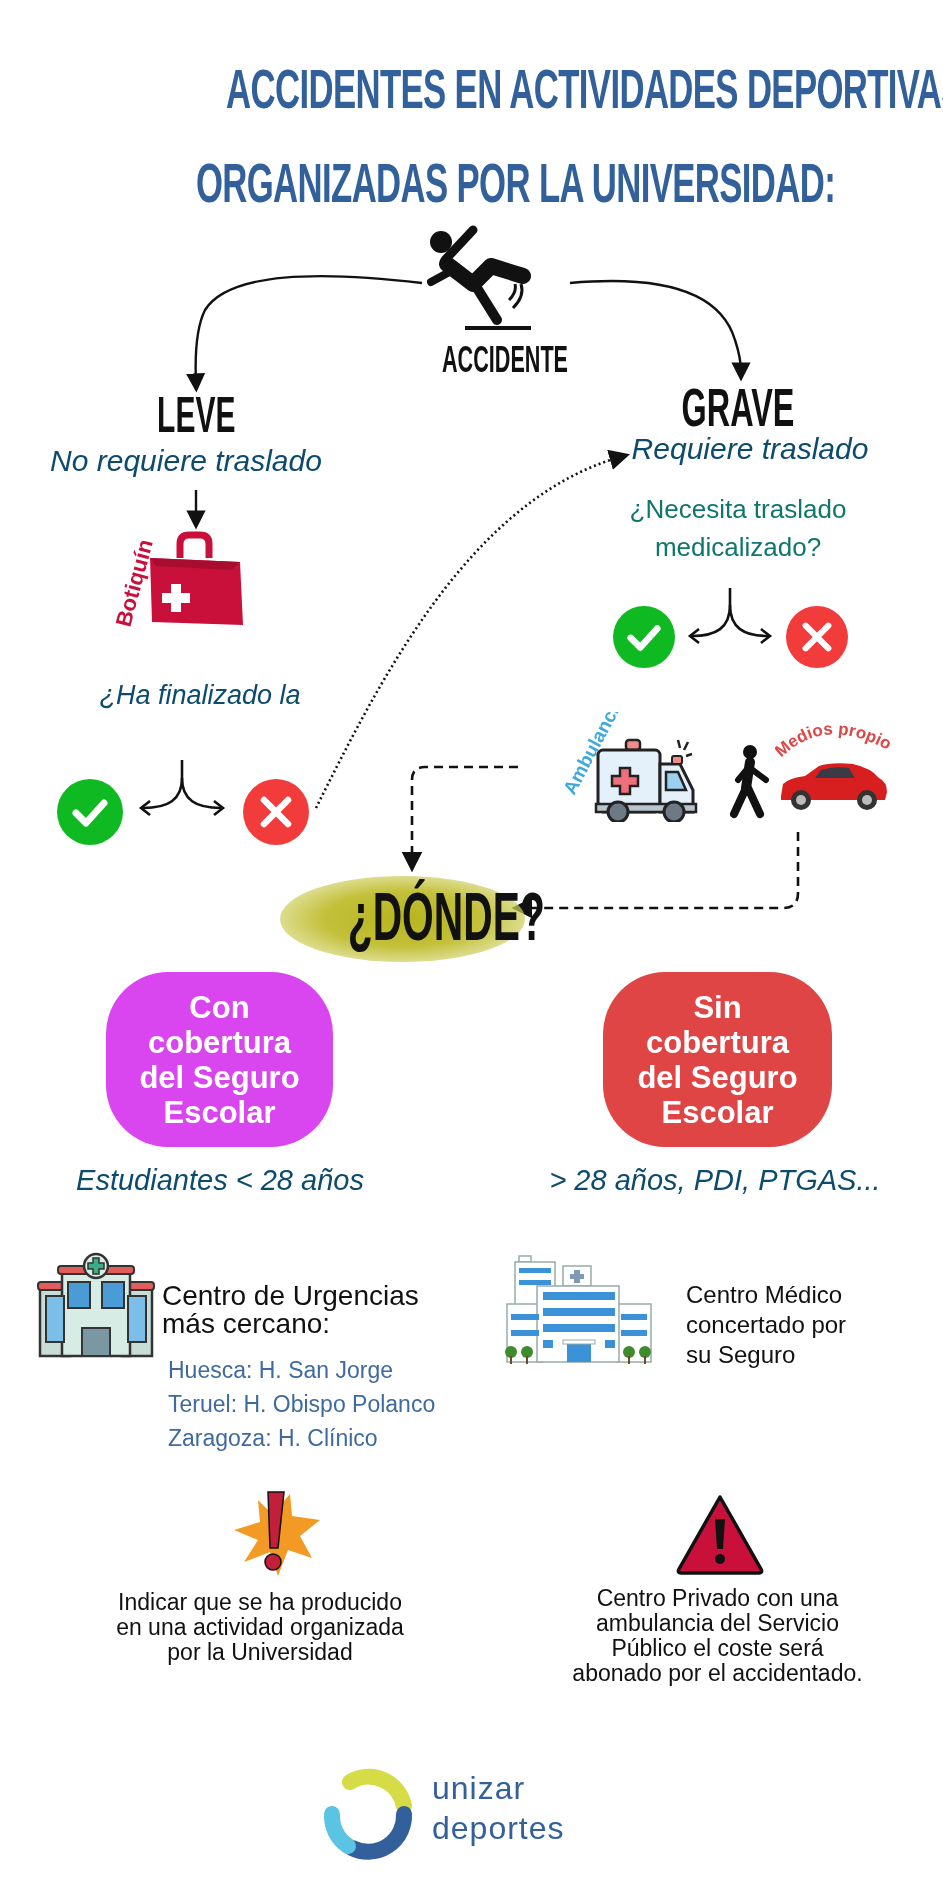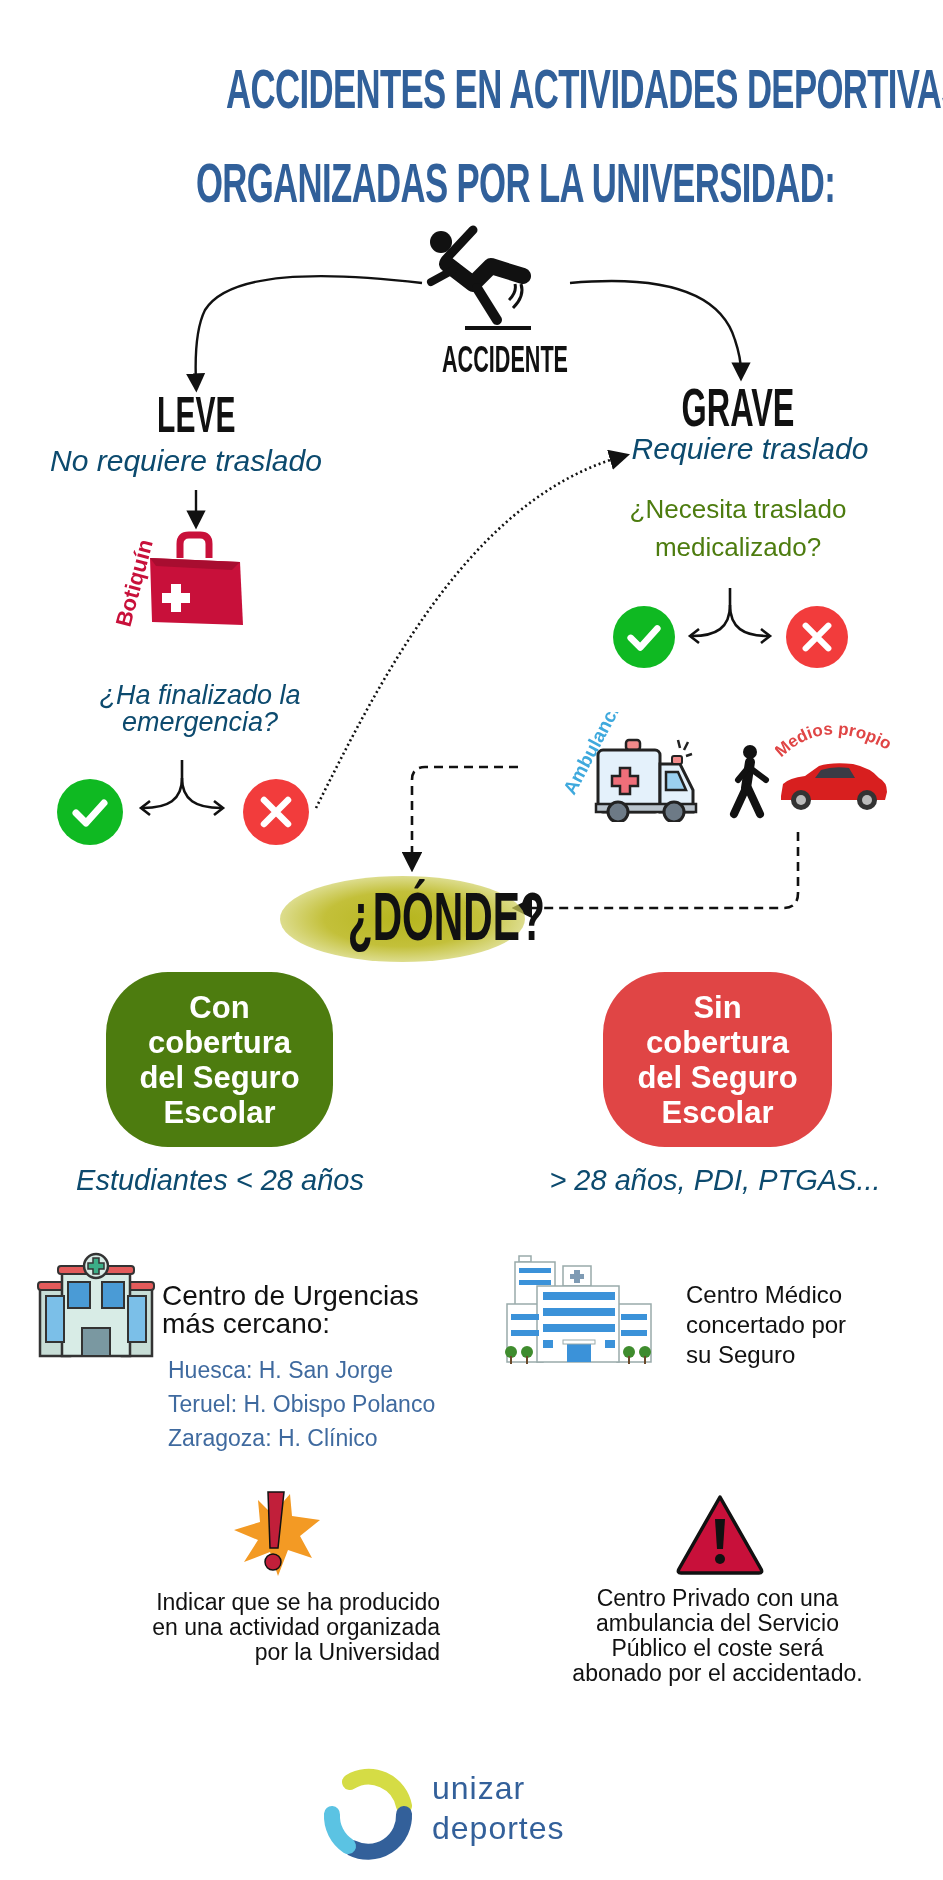--- a/index.html
+++ b/index.html
@@ -4,27 +4,27 @@
 <style>
   * { box-sizing: border-box; margin: 0; padding: 0; }
   html, body { width: 943px; height: 1880px; background: #ffffff; overflow: hidden; }
   body { position: relative; font-family: "Liberation Sans", sans-serif; color: #111; }
   .abs { position: absolute; }
   .title-line { left: 0; width: 943px; text-align: center; color: #31609a; font-weight: 700; font-size: 56px; letter-spacing: -1px; }
   .title-line span { display: inline-block; transform: scaleX(0.62); transform-origin: center; white-space: nowrap; }
   .heading { font-weight: 700; color: #111; text-align: center; }
   .heading span { display: inline-block; transform: scaleX(0.6); transform-origin: center; white-space: nowrap; }
   .body-text { font-size: 28px; color: #0c4a6e; text-align: center; white-space: nowrap; font-style: italic; }
-  .blue-q { color: #4d7c0f; font-size: 26px; text-align: center; line-height: 38px; }
+  .blue-q { color: #0f766e; font-size: 26px; text-align: center; line-height: 38px; }
   .circle { width: 62px; height: 62px; border-radius: 50%; display: flex; align-items: center; justify-content: center; }
   .circle.yes { background: #0fb922; }
   .circle.no { background: #f23c3c; }
   .pill { border-radius: 62px; color: #fff; font-weight: 700; font-size: 31px; line-height: 35px; text-align: center; display: flex; align-items: center; justify-content: center; }
   .pill span { display: block; }
-  .pill.blue { background: #4d7c0f; }
+  .pill.blue { background: #d946ef; }
   .pill.red { background: #e04545; }
   .note { font-size: 23px; line-height: 25px; text-align: center; color: #111; }
   .list-item { color: #3f6a9f; font-size: 23px; white-space: nowrap; }
   .donde-bg { background: radial-gradient(ellipse at center, #b6b51d 0%, #c3c03a 45%, rgba(205,205,90,0.7) 70%, rgba(225,225,160,0) 100%); border-radius: 50%; }
   .brand { color: #33609a; font-size: 32px; line-height: 40px; font-weight: 400; letter-spacing: 1px; }
 </style>
 </head>
 <body>
 
 <div class="abs title-line" style="top:56px; height:64px;">
@@ -95,21 +95,20 @@
     <path d="M50,28 L140,32 L143,95 L52,92 Z" fill="#c8103a"></path>
     <path d="M50,28 L140,32 L132,40 L56,36 Z" fill="#a80d30"></path>
     <rect x="71" y="54" width="10" height="28" fill="#fff"></rect>
     <rect x="62" y="63" width="28" height="10" fill="#fff"></rect>
     <text x="0" y="0" transform="translate(30,98) rotate(-75)" font-family="Liberation Sans, sans-serif" font-weight="700" font-size="22" fill="#c8103a">Botiquín</text>
   </svg>
 </div>
 
 <div class="abs body-text" style="left:60px; top:682px; width:280px; font-size:27px; line-height:27px;">
   <div>¿Ha finalizado la</div>
-  <div>emergencia?</div>
 </div>
 
 <div class="abs circle yes" style="left:57px; top:779px; width:66px; height:66px;">
   <svg width="40" height="40" viewBox="0 0 40 40">
       <path d="M6,21 L16,31 L34,11" stroke="#fff" stroke-width="7" fill="none" stroke-linecap="round" stroke-linejoin="round"></path>
     </svg>
 </div>
 <div class="abs circle no" style="left:243px; top:779px; width:66px; height:66px;">
   <svg width="36" height="36" viewBox="0 0 36 36">
       <path d="M6,6 L30,30 M30,6 L6,30" stroke="#fff" stroke-width="6.5" stroke-linecap="round"></path>
@@ -274,21 +273,21 @@
   <div>su Seguro</div>
 </div>
 
 <div class="abs" style="left:230px; top:1486px; width:95px; height:96px;">
   <svg width="95" height="96" viewBox="0 0 95 96">
     <polygon points="48,22 60,8 62,30 90,34 70,50 82,72 58,64 48,90 40,66 14,76 28,54 4,44 30,36 28,14 42,28" fill="#f39a24"></polygon>
     <path d="M38,6 L54,6 L48,62 L40,62 Z" fill="#c11f3a" stroke="#111" stroke-width="1.5"></path>
     <circle cx="43" cy="76" r="8" fill="#c11f3a" stroke="#111" stroke-width="1.5"></circle>
   </svg>
 </div>
-<div class="abs note" style="left:80px; top:1590px; width:360px;text-align:right;">
+<div class="abs note" style="left:80px; top:1590px; width:360px;">
   <div>Indicar que se ha producido</div>
   <div>en una actividad organizada</div>
   <div>por la Universidad</div>
 </div>
 
 <div class="abs" style="left:675px; top:1493px; width:90px; height:82px;">
   <svg width="90" height="82" viewBox="0 0 90 82">
     <path d="M45,4 L86,76 Q88,80 84,80 L6,80 Q2,80 4,76 Z" fill="#c8103a" stroke="#111" stroke-width="3.5" stroke-linejoin="round"></path>
     <path d="M40,26 L50,26 L48,56 L42,56 Z" fill="#111"></path>
     <circle cx="45" cy="66" r="5" fill="#111"></circle>

